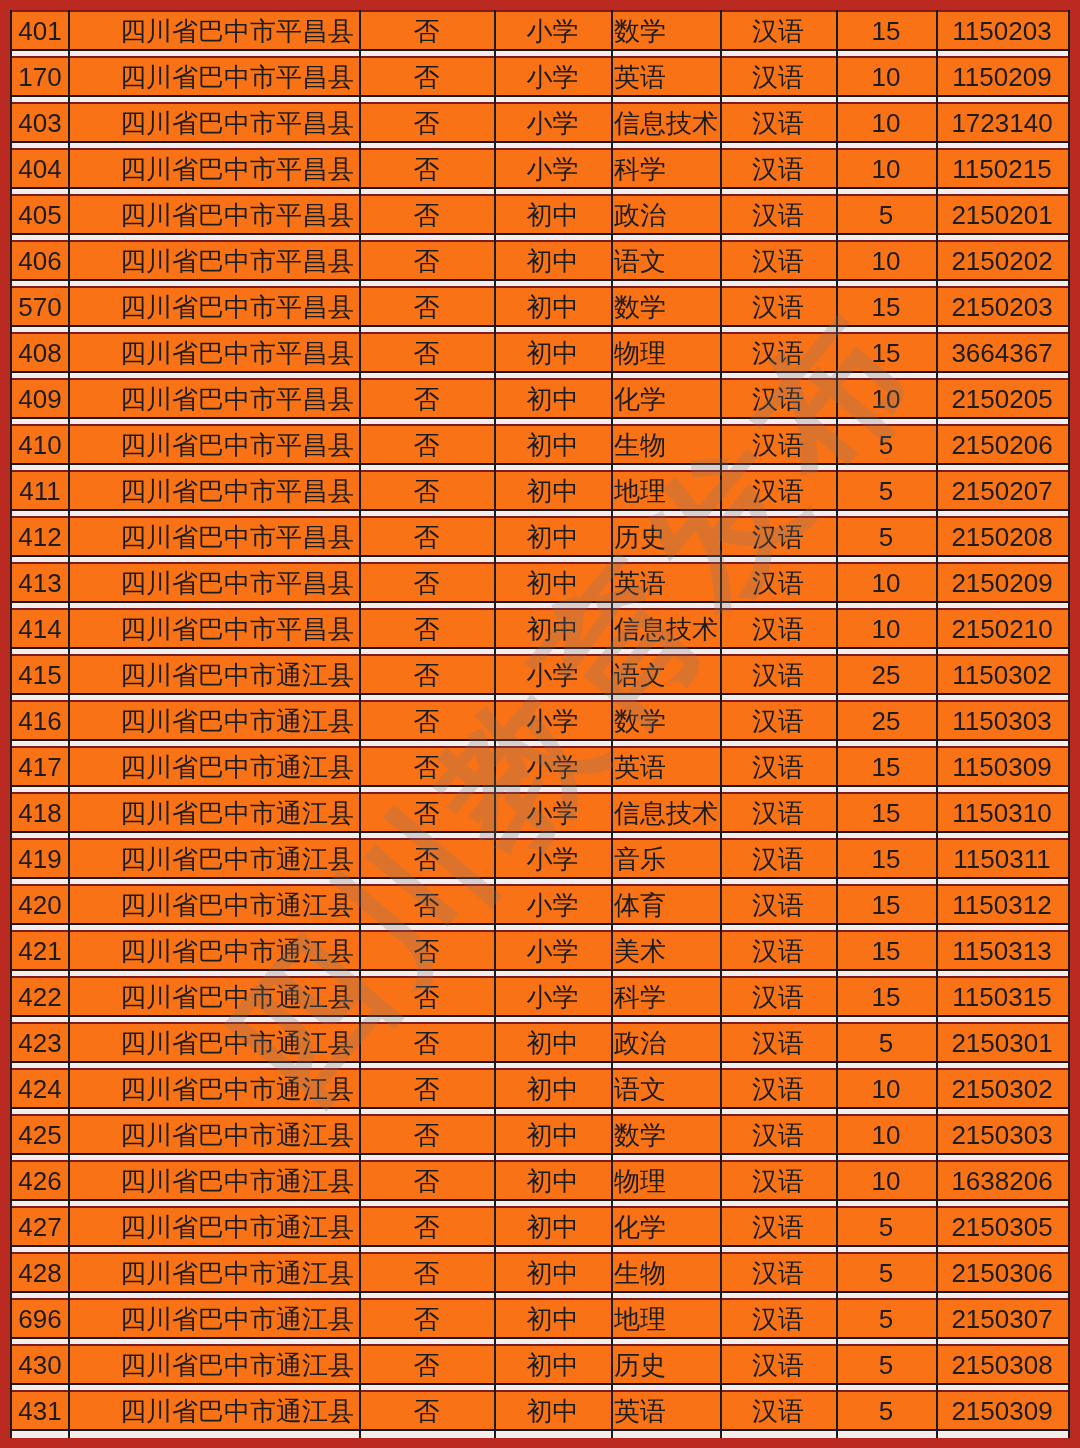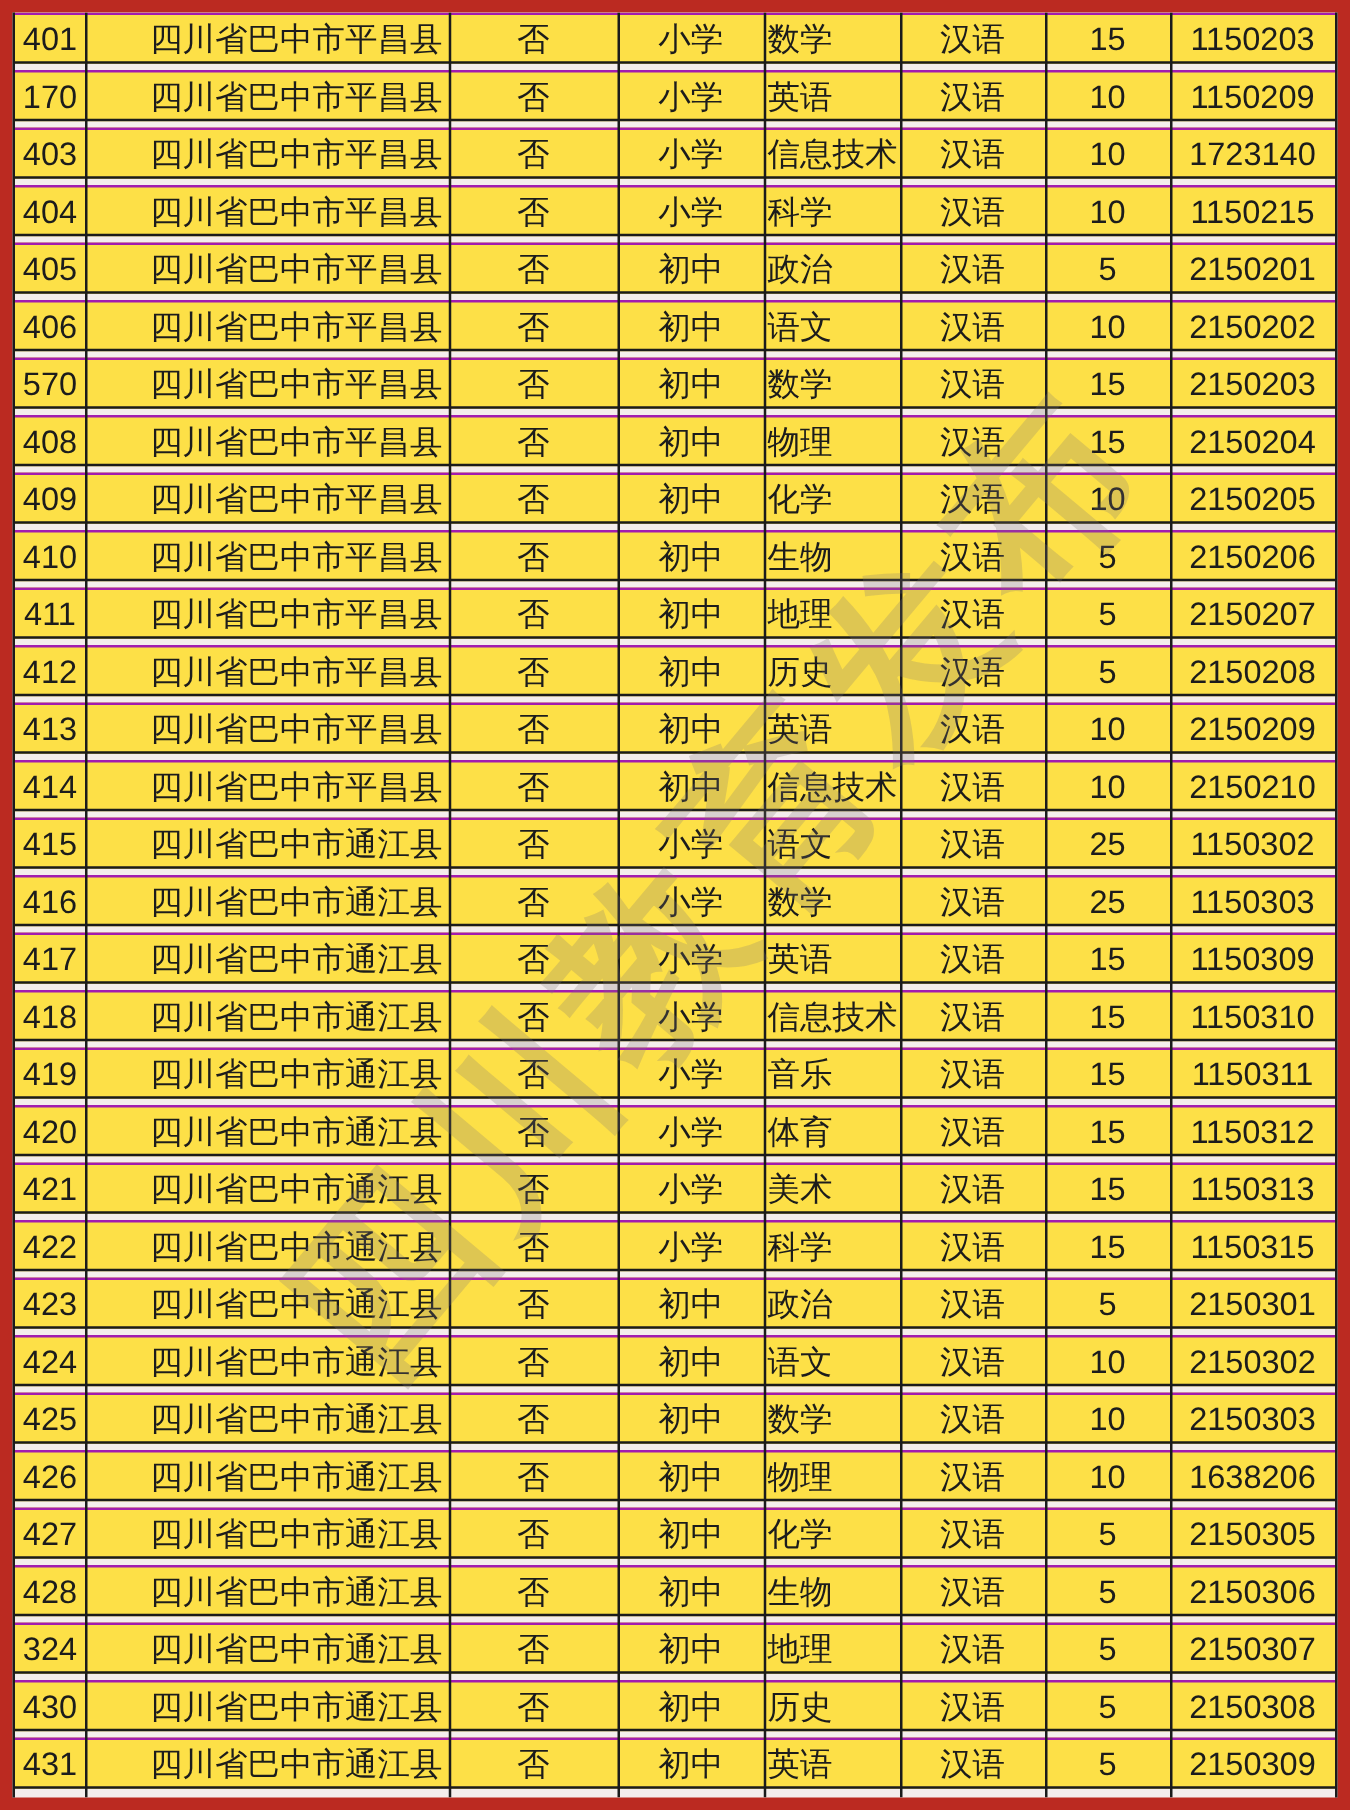--- a/index.html
+++ b/index.html
@@ -25,24 +25,24 @@
     background:#f4edec;
     border-left:2px solid #1b1b1b;
     border-right:2px solid #1b1b1b;
     overflow:hidden;
   }
   .row{
     display:grid;
     grid-template-columns:56px 291px 135px 117px 109px 116px 100px 1fr;
     height:41px;
     box-sizing:border-box;
-    border-top:2px solid #a21caf;
+    border-top:2px solid #7f1d1d;
     border-bottom:2px solid #1b1b1b;
     margin-bottom:5px;
-    background:#fde047;
+    background:#f97316;
   }
   .cell{
     display:flex;
     align-items:center;
     justify-content:center;
     font-size:26px;
     color:#1c1c1c;
     overflow:hidden;
     white-space:nowrap;
     line-height:1;
@@ -159,21 +159,21 @@
           <div class="cell col7">2150203</div>
         </div>
         <div class="row">
           <div class="cell col0">408</div>
           <div class="cell col1">四川省巴中市平昌县</div>
           <div class="cell col2">否</div>
           <div class="cell col3">初中</div>
           <div class="cell col4">物理</div>
           <div class="cell col5">汉语</div>
           <div class="cell col6">15</div>
-          <div class="cell col7">2150204</div>
+          <div class="cell col7">3664367</div>
         </div>
         <div class="row">
           <div class="cell col0">409</div>
           <div class="cell col1">四川省巴中市平昌县</div>
           <div class="cell col2">否</div>
           <div class="cell col3">初中</div>
           <div class="cell col4">化学</div>
           <div class="cell col5">汉语</div>
           <div class="cell col6">10</div>
           <div class="cell col7">2150205</div>
@@ -362,21 +362,21 @@
           <div class="cell col0">428</div>
           <div class="cell col1">四川省巴中市通江县</div>
           <div class="cell col2">否</div>
           <div class="cell col3">初中</div>
           <div class="cell col4">生物</div>
           <div class="cell col5">汉语</div>
           <div class="cell col6">5</div>
           <div class="cell col7">2150306</div>
         </div>
         <div class="row">
-          <div class="cell col0">324</div>
+          <div class="cell col0">696</div>
           <div class="cell col1">四川省巴中市通江县</div>
           <div class="cell col2">否</div>
           <div class="cell col3">初中</div>
           <div class="cell col4">地理</div>
           <div class="cell col5">汉语</div>
           <div class="cell col6">5</div>
           <div class="cell col7">2150307</div>
         </div>
         <div class="row">
           <div class="cell col0">430</div>

